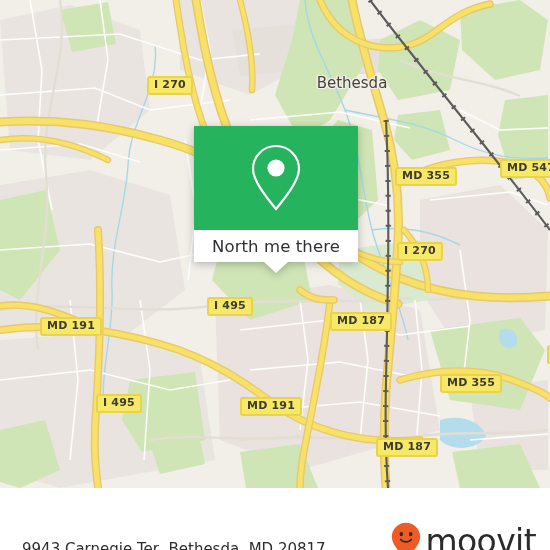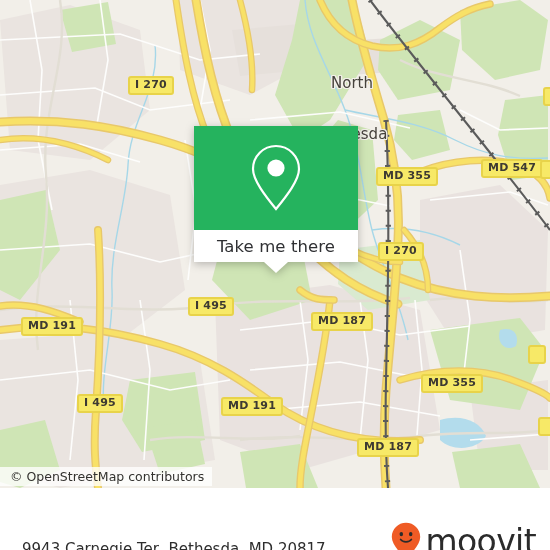--- a/index.html
+++ b/index.html
@@ -51,20 +51,21 @@
     border-radius: 3px;
     color: #3d3a32;
     font-family: "DejaVu Sans", sans-serif;
     font-size: 11px;
     font-weight: bold;
     letter-spacing: 0.2px;
     padding: 1px 5px 2px 5px;
     line-height: 12px;
     white-space: nowrap;
     box-sizing: border-box;
+    margin-left: 19px;
   }
 
   
   #attribution {
     position: absolute;
     left: 0;
     top: 467px;
     height: 19px;
     line-height: 19px;
     padding: 0 8px 0 10px;
@@ -285,51 +286,49 @@
     <path class="trunkO" stroke-width="6.5" d="M404,230 C420,248 428,268 428,290"></path>
     <path class="trunkI" stroke-width="4" d="M404,230 C420,248 428,268 428,290"></path>
 
     <path class="rail" d="M370,0 C400,40 440,90 480,140 C510,178 535,210 550,230"></path>
     <path class="railx" d="M370,0 C400,40 440,90 480,140 C510,178 535,210 550,230"></path>
     <path class="rail" d="M386,120 C390,200 388,290 386,380 C385,430 386,462 388,488"></path>
     <path class="railx" d="M386,120 C390,200 388,290 386,380 C385,430 386,462 388,488"></path>
   </svg>
 
   <div class="place-label" style="left:312px; top:41px; width:80px;">
-    <div>North</div>
     <div>Bethesda</div>
   </div>
 
   <div class="shield" style="left:128px; top:76px;">I 270</div>
   <div class="shield" style="left:481px; top:159px;text-align:center;">MD 547</div>
   <div class="shield" style="left:376px; top:167px;">MD 355</div>
   <div class="shield" style="left:378px; top:242px;">I 270</div>
   <div class="shield" style="left:188px; top:297px;">I 495</div>
   <div class="shield" style="left:311px; top:312px;">MD 187</div>
   <div class="shield" style="left:21px;  top:317px;">MD 191</div>
   <div class="shield" style="left:421px; top:374px;">MD 355</div>
   <div class="shield" style="left:77px;  top:394px;">I 495</div>
   <div class="shield" style="left:221px; top:397px;">MD 191</div>
   <div class="shield" style="left:357px; top:438px;">MD 187</div>
 
   <div class="shield" style="left:543px; top:87px;">&nbsp;</div>
   <div class="shield" style="left:540px; top:160px;">&nbsp;</div>
   <div class="shield" style="left:528px; top:345px;">&nbsp;</div>
   <div class="shield" style="left:538px; top:417px;">&nbsp;</div>
 
-  <div id="attribution">© OpenStreetMap contributors</div>
 
   <div id="callout">
     <div id="callout-image">
       <svg width="58" height="72" viewBox="0 0 58 72">
         <path d="M29 4 C16.3 4 6 14.3 6 27 C6 38 18 53.5 29 67 C40 53.5 52 38 52 27 C52 14.3 41.7 4 29 4 Z" fill="none" stroke="#ffffff" stroke-width="2.2"></path>
         <circle cx="29" cy="26" r="8.6" fill="#ffffff"></circle>
       </svg>
     </div>
-    <div id="callout-label">Take me there</div>
+    <div id="callout-label">North me there</div>
     <div id="callout-tail"></div>
   </div>
 
 </div>
 
 <div id="footer">
   <div id="footer-address">
     <span>9943 Carnegie Ter, Bethesda, MD 20817,</span>
   </div>
   <div id="moovit-logo">

